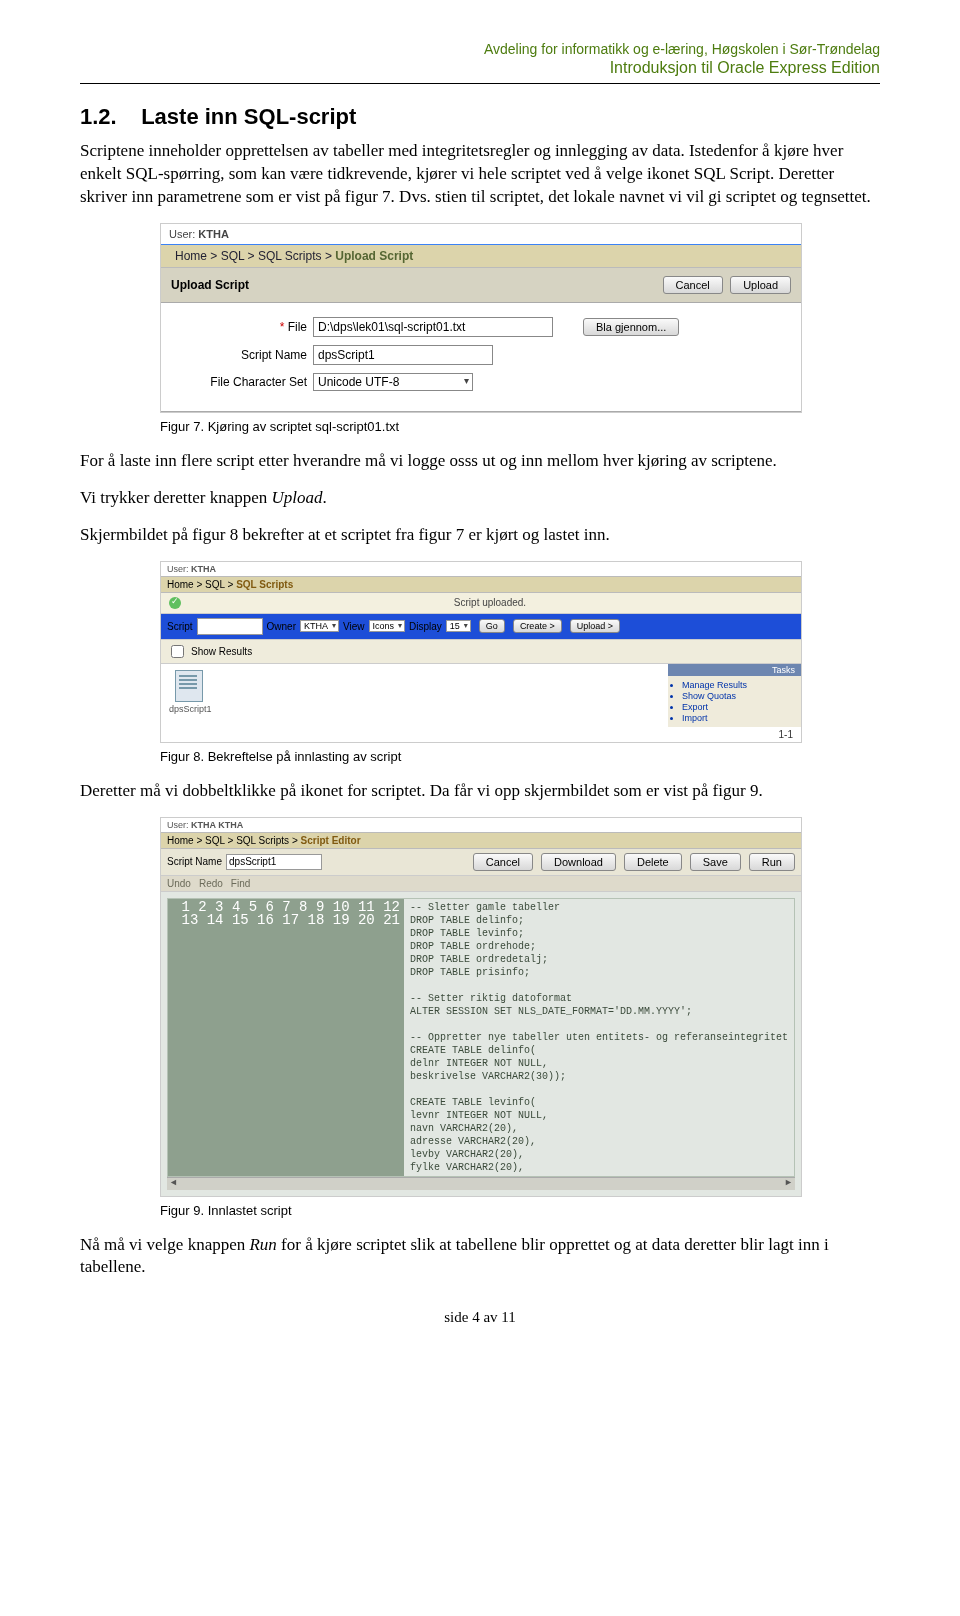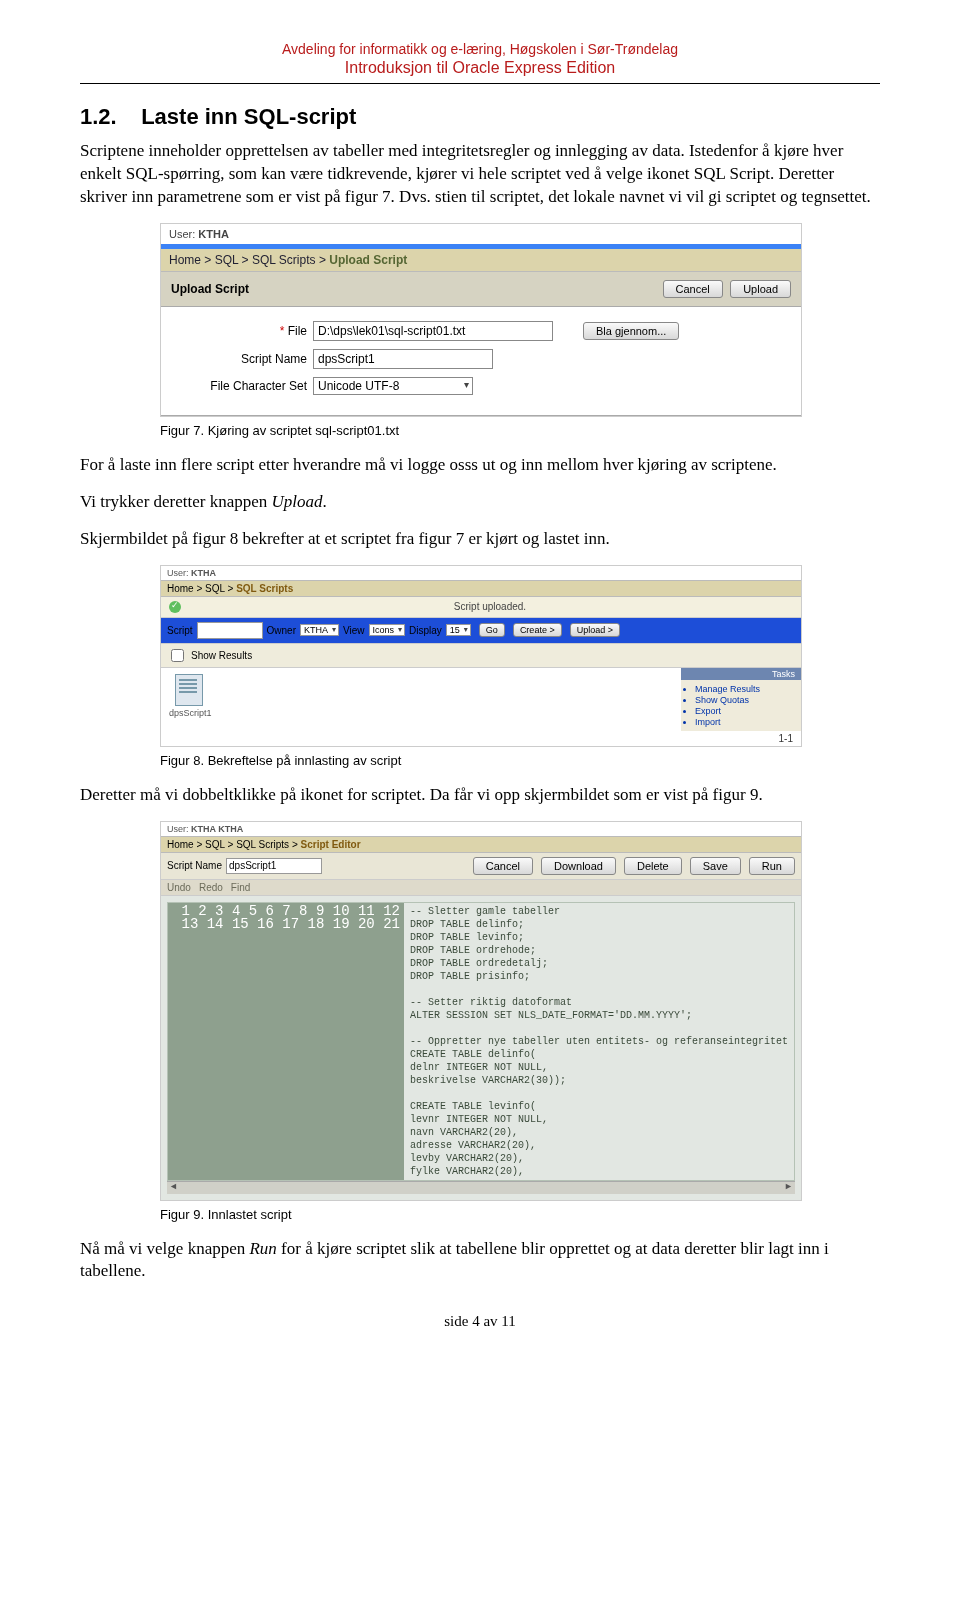--- a/index.html
+++ b/index.html
@@ -7,22 +7,22 @@
     padding: 0;
     font-family: "Times New Roman", Times, serif;
     background: #fff;
     color: #000;
     width: 960px;
   }
   .page {
     padding: 40px 80px 30px 80px;
   }
   .header-block {
-    text-align: center;
-    color: #b91c1c;
+    text-align: right;
+    color: #4d7c0f;
     font-family: Arial, Helvetica, sans-serif;
     font-size: 14px;
     line-height: 1.3;
     margin-bottom: 4px;
   }
   .header-block .line2 {
     font-size: 16px;
   }
   hr.hdr-rule {
     border: none;
@@ -63,24 +63,24 @@
     border: 1px solid #ccc;
   }
   .fig7 .userline {
     background: #fff;
     padding: 4px 8px;
     color: #444;
     font-size: 11px;
   }
   .fig7 .crumb {
     background: #dcd4ab;
-    padding: 4px 8px;
+    padding: 4px 14px;
     color: #223;
     font-size: 12px;
-    border-top: 5px solid #3b82f6;
+    border-top: 1px solid #3b82f6;
     border-bottom: 1px solid #bbb;
   }
   .fig7 .crumb .cur { color: #556633; font-weight: bold; }
   .fig7 .panel {
     background: #e0e0d8;
     border-bottom: 1px solid #aaa;
   }
   .fig7 .panelhead {
     display: flex;
     justify-content: space-between;
@@ -164,21 +164,21 @@
   .fig8 .dd { border:1px solid #999; background:#fff; padding:0 10px 0 3px; font-size:9px; position:relative; }
   .fig8 .dd::after { content:"▾"; position:absolute; right:2px; top:0; font-size:8px; color:#444; }
   .fig8 .small-btn { padding:1px 6px; font-size:9px; }
   .fig8 .body-area {
     display:flex;
   }
   .fig8 .left {
     flex:1; padding:6px 8px; background:#fff;
   }
   .fig8 .tasks {
-    width:120px; background:#efebdb; font-size:9px;
+    width:133px; background:#efebdb; font-size:9px;
   }
   .fig8 .tasks-head {
     background:#6d86b0; color:#fff; text-align:right; padding:1px 6px; font-size:9px;
   }
   .fig8 .tasks ul { margin:4px 0; padding-left:14px; }
   .fig8 .tasks li { color:#0033aa; margin:1px 0; }
   .fig8 .iconbox {
     width:40px; text-align:center; font-size:9px; color:#555;
   }
   .fig8 .iconbox .sheet {

